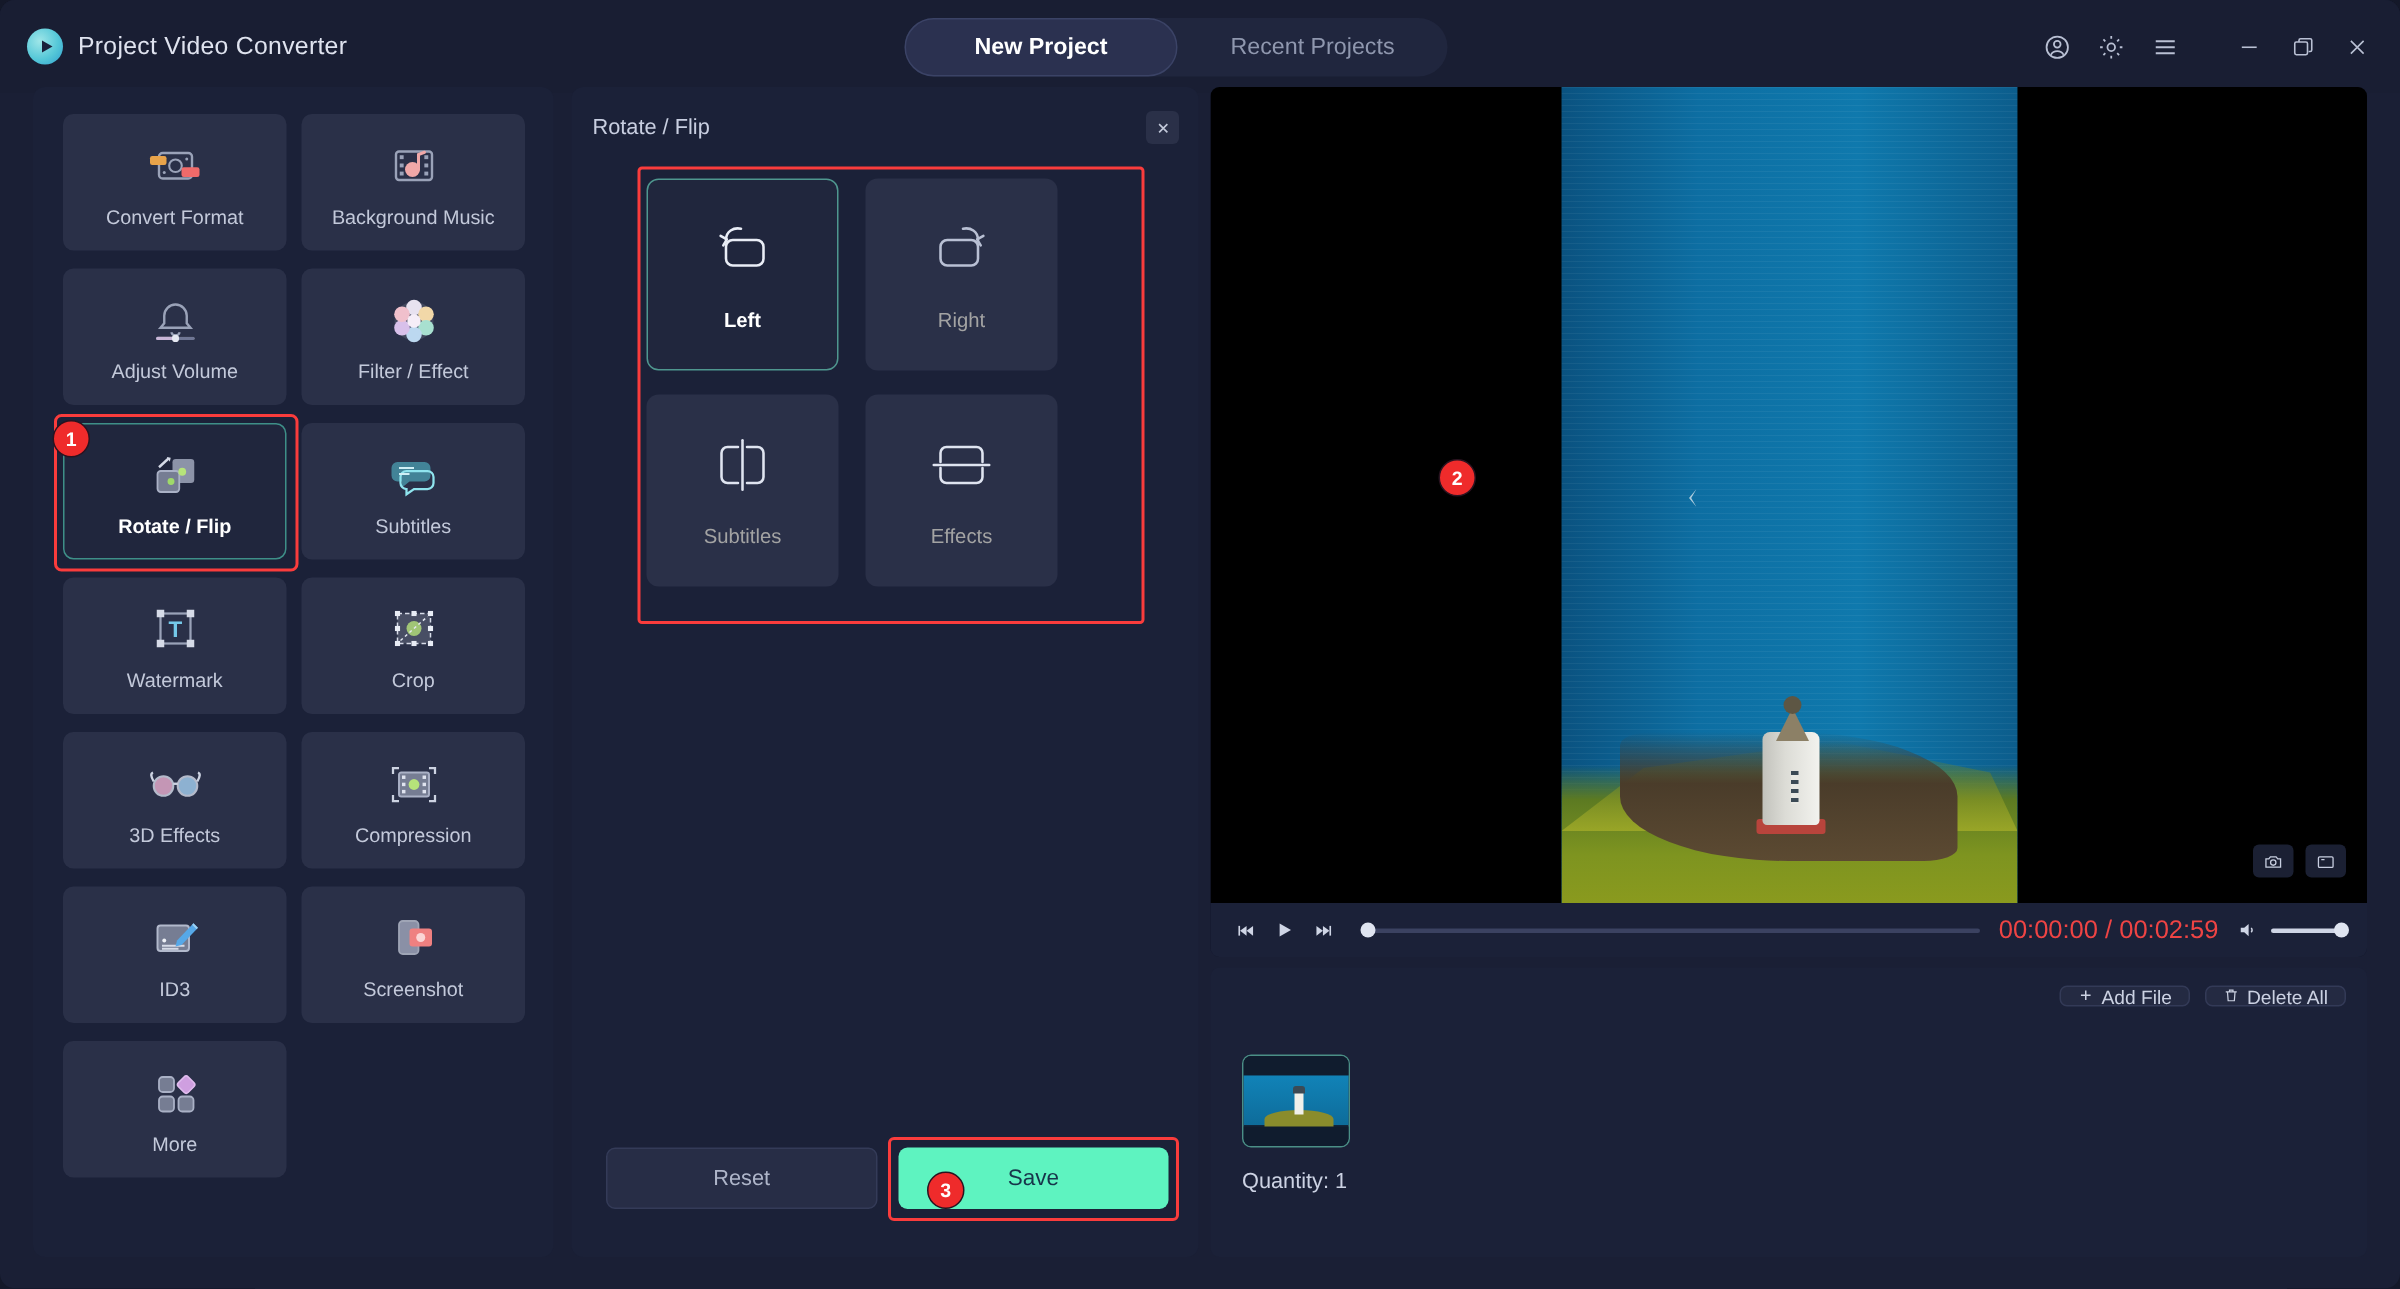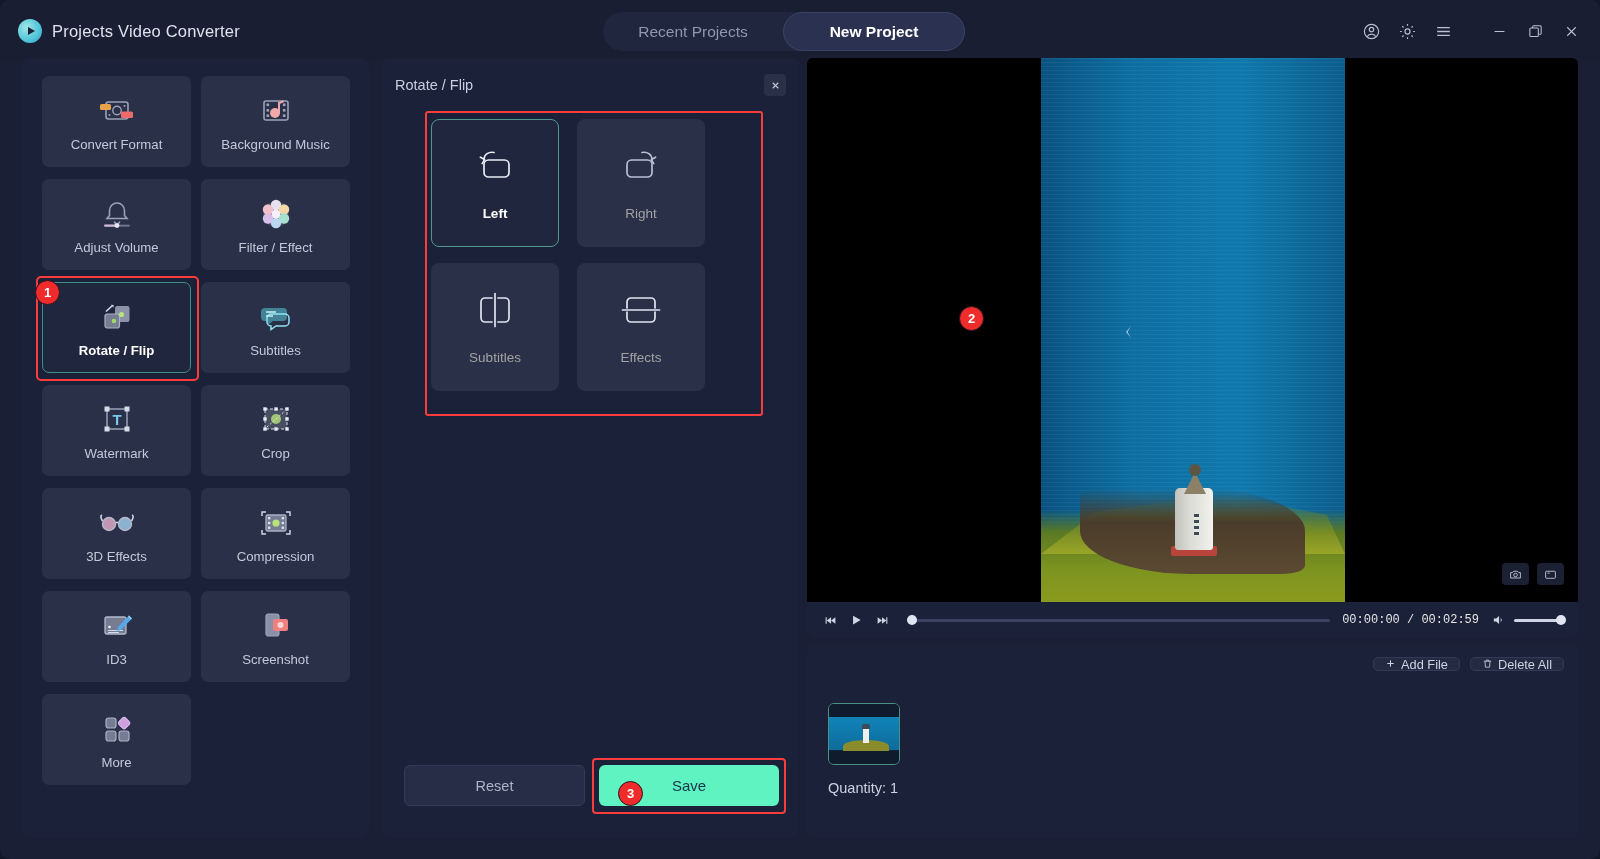--- a/index.html
+++ b/index.html
@@ -241,21 +241,21 @@
   }
 
   .ctrlbar {
     position: absolute; left: 0; top: 544px; width: 771px; height: 36px;
     display: flex; align-items: center; background: #1b2138;
   }
   .cbtn { width: 26px; height: 26px; display: flex; align-items: center; justify-content: center; cursor: pointer; color: #cfd5e5; }
   .cbtn:first-child { margin-left: 10px; }
   .seek { position: relative; flex: 1; height: 3px; background: #3b4261; margin: 0 12px 0 16px; border-radius: 2px; cursor: pointer; }
   .seek-knob { position: absolute; left: -4px; top: -3.5px; width: 10px; height: 10px; border-radius: 50%; background: #dfe4f0; }
-  .timecode { font-size: 12px; color: #e5e5e5; white-space: nowrap; font-family: Liberation Mono, monospace; }
+  .timecode { font-size: 17px; color: #ef4444; white-space: nowrap; }
   .vol-icon { margin: 0 8px 0 12px; color: #cfd5e5; cursor: pointer; display: flex; }
   .vol { position: relative; width: 48px; height: 3px; background: #cfd5e5; border-radius: 2px; margin-right: 16px; cursor: pointer; }
   .vol-knob { position: absolute; right: -4px; top: -3.5px; width: 10px; height: 10px; border-radius: 50%; background: #dfe4f0; }
 
   
   .filelist {
     position: absolute; left: 807px; top: 645px;
     width: 771px; height: 193px;
     background: #1b2138; border-radius: 6px;
   }
@@ -283,29 +283,29 @@
   svg { overflow: visible; }
 </style>
 </head>
 <body>
 
 <div class="app">
 
   <div class="titlebar">
     <div class="brand">
       <div class="brand-logo"></div>
-      <div class="brand-name">Projects Video Converter</div>
+      <div class="brand-name">Project Video Converter</div>
     </div>
 
     <div class="tabs">
+      <div class="tab active">
+        <span>New Project</span>
+      </div>
       <div class="tab">
         <span>Recent Projects</span>
-      </div>
-      <div class="tab active">
-        <span>New Project</span>
       </div>
     </div>
 
     <div class="winctl">
       <div class="wbtn">
         <svg width="19" height="19" viewBox="0 0 24 24" fill="none" stroke="currentColor" stroke-width="1.5">
           <circle cx="12" cy="12" r="9"></circle>
             <circle cx="12" cy="9.5" r="2.8"></circle>
           <path d="M6.6 18.4a6.2 6.2 0 0 1 10.8 0"></path>
         </svg>

